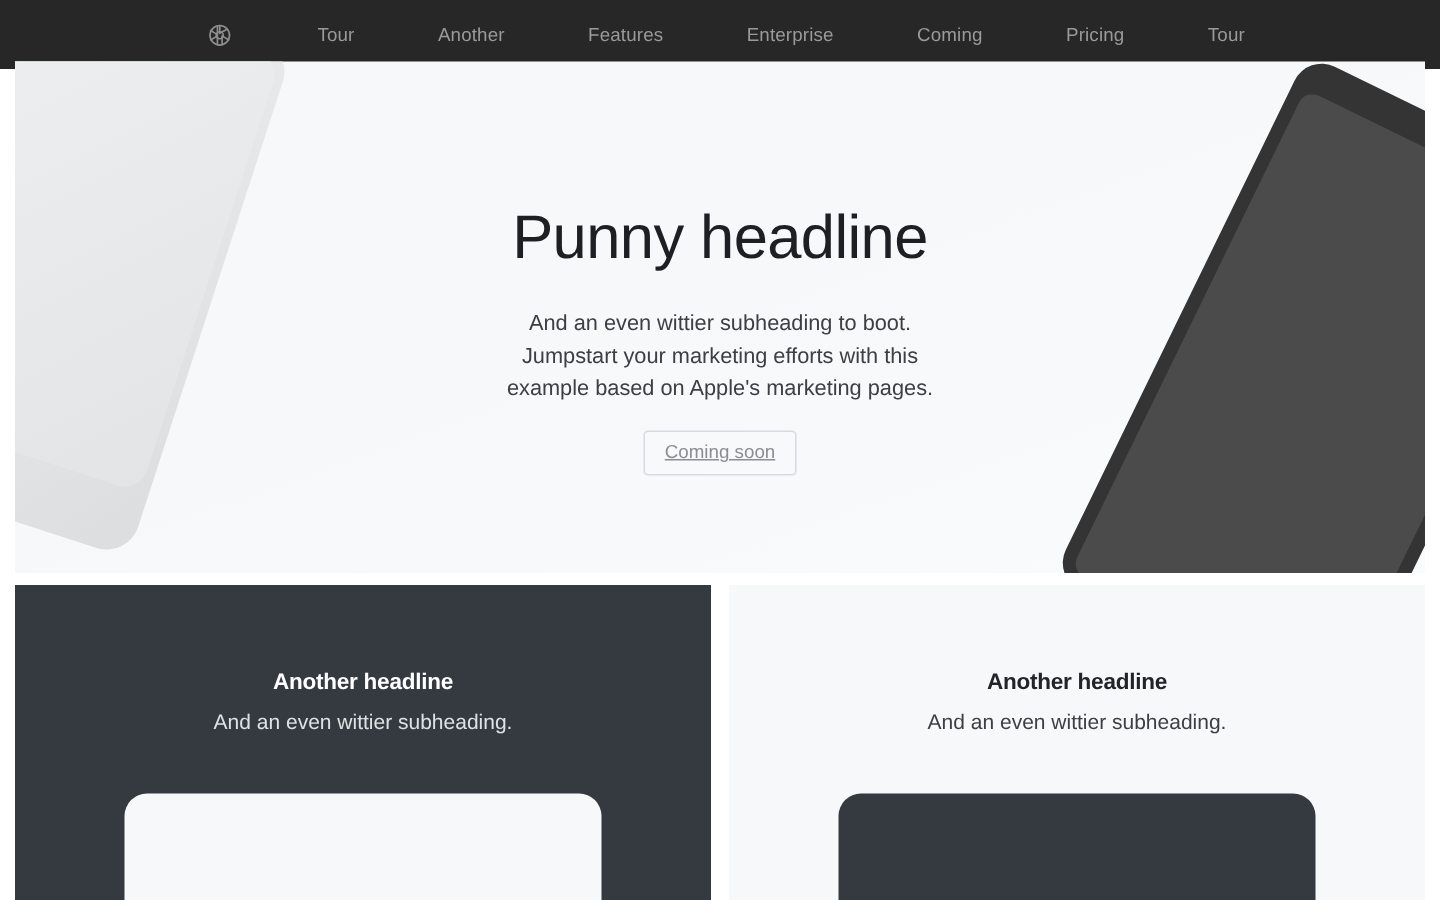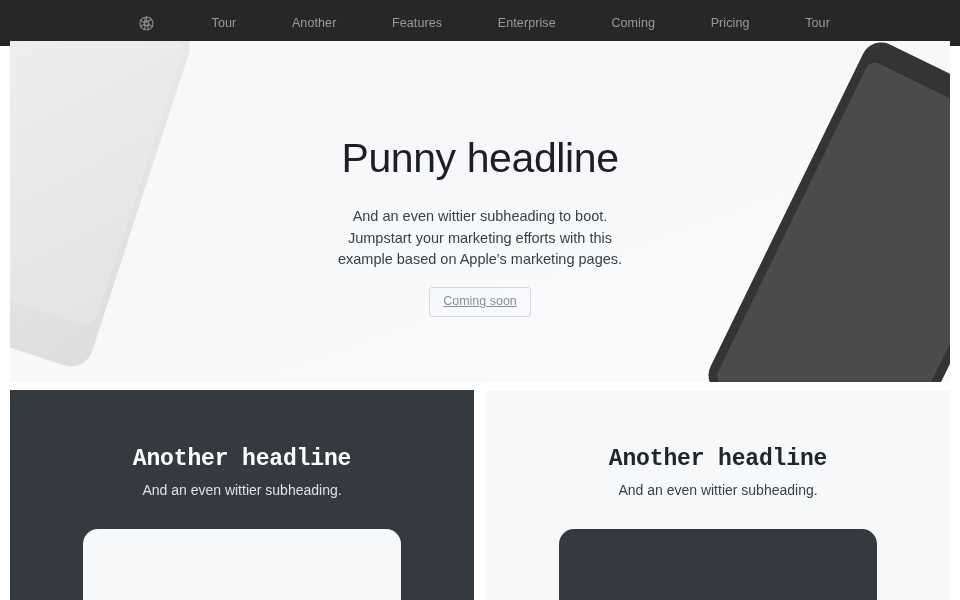--- a/index.html
+++ b/index.html
@@ -134,24 +134,23 @@
     position: relative;
     flex: 1 1 0;
     overflow: hidden;
     padding-top: 56px;
   }
   .panel-dark { background: #343a40; }
   .panel-light { background: #f6f8f9; }
 
   .panel-title {
     text-align: center;
-    font-size: 23px;
+    font-size: 15px;
     font-weight: 700;
     letter-spacing: -0.15px;
-    font-family: Liberation Mono, monospace;
   }
   .panel-sub {
     text-align: center;
     margin-top: 10px;
     font-size: 14px;
     font-weight: 400;
   }
   .panel-dark .panel-title { color: #ffffff; }
   .panel-dark .panel-sub   { color: #dfe2e5; }
   .panel-light .panel-title { color: #212529; }

